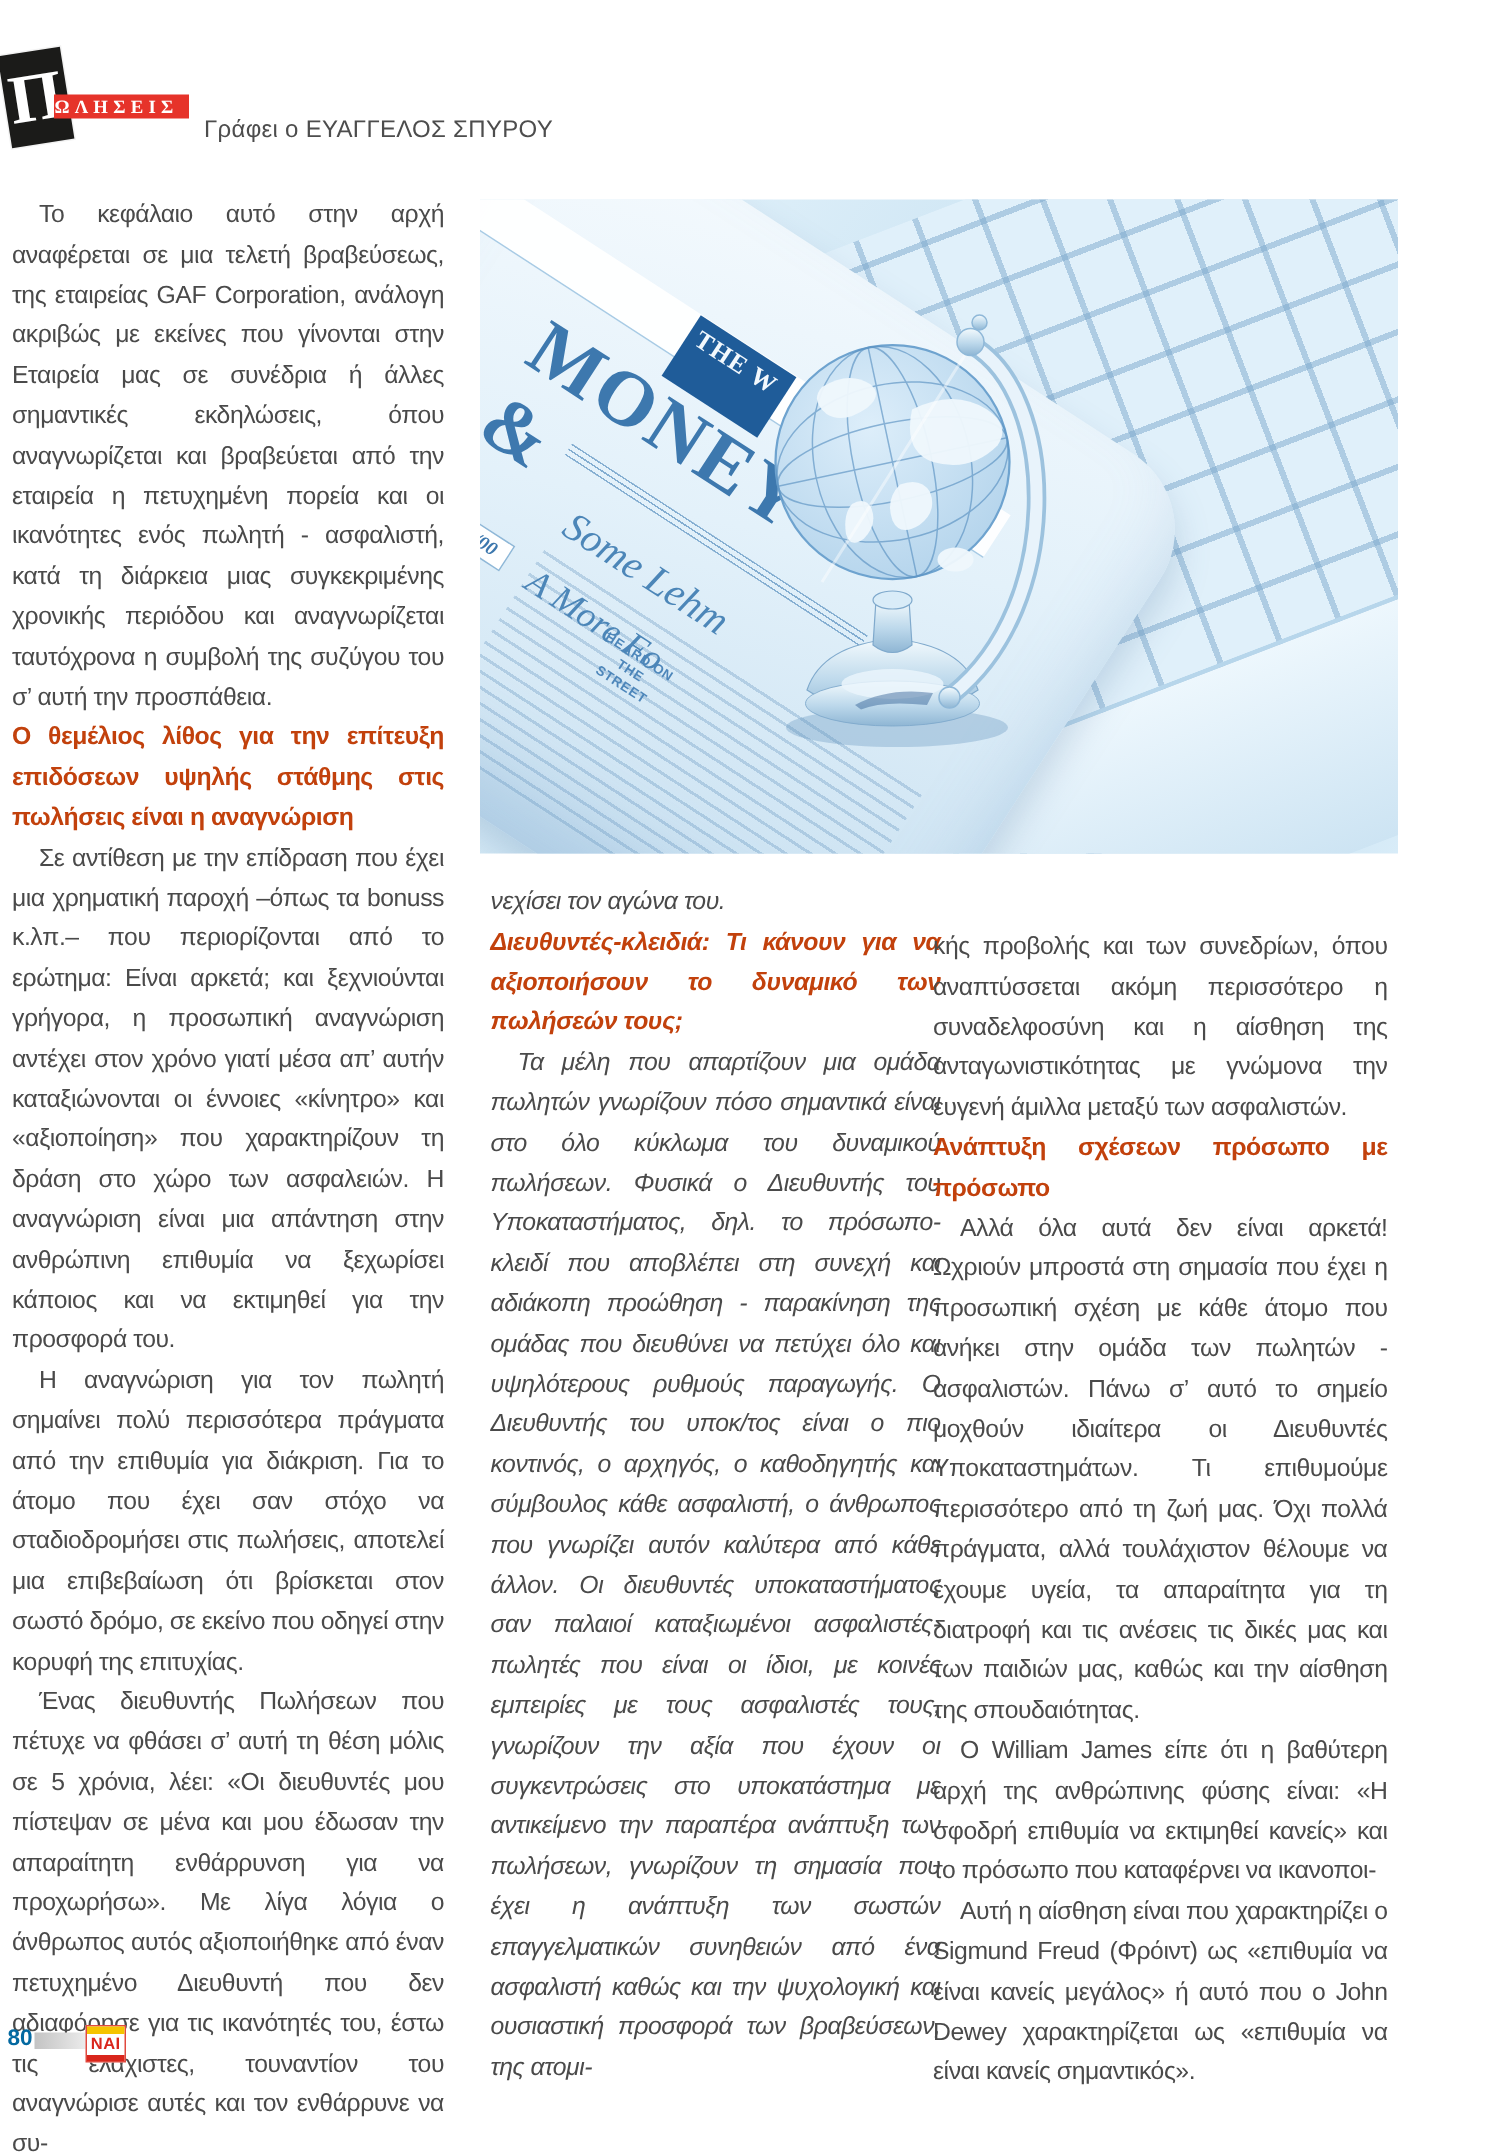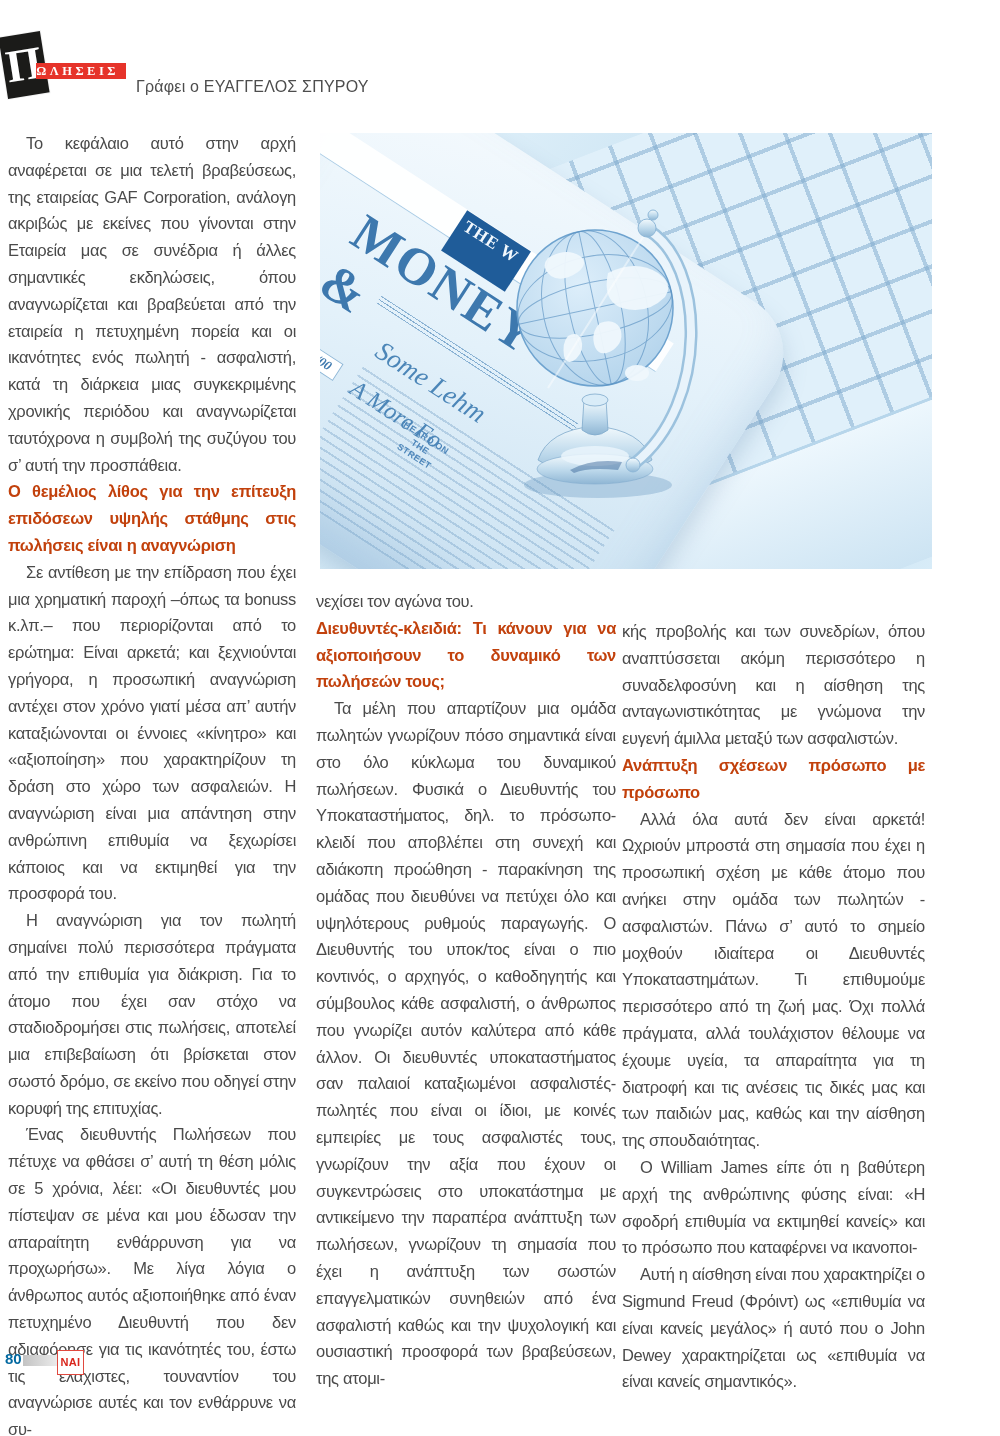--- a/index.html
+++ b/index.html
@@ -15,21 +15,21 @@
             display:flex;align-items:center;justify-content:flex-end;padding-right:7px;box-sizing:border-box;}
   .logo-red span{color:#fff;font-family:"Liberation Serif",serif;font-weight:bold;font-size:12.5px;letter-spacing:3.5px;}
   .byline{position:absolute;left:136px;top:78px;font-size:16px;color:#4d4d4d;letter-spacing:.2px;}
 
   
   .col{position:absolute;text-align:justify;font-size:16.5px;line-height:26.8px;letter-spacing:-.3px;}
   .col p,.col h3{margin:0;padding:0;font-size:inherit;line-height:inherit;}
   .col h3{font-weight:bold;color:#c2410c;}
   .indent{text-indent:18px;}
   .col1{left:8px;top:130px;width:288px;}
-  .col2{left:316px;top:588px;width:300px;}
+  .col2{left:327px;top:588px;width:300px;font-style:italic;}
   .col3{left:622px;top:618px;width:303px;}
 
   
   .photo{position:absolute;left:320px;top:133px;width:612px;height:436px;overflow:hidden;margin:0;
          background:linear-gradient(125deg,#e9f6fd 0%,#cfe6f4 40%,#bcd9ed 70%,#d8ecf8 100%);}
   .photo *{box-sizing:border-box;}
   .kb{position:absolute;left:230px;top:-60px;width:580px;height:440px;transform:rotate(-21deg);
       background-color:#e0f0fa;border-radius:8px;
       background-image:repeating-linear-gradient(90deg,rgba(124,168,204,.5) 0 4px,transparent 4px 42px),
                        repeating-linear-gradient(0deg,rgba(124,168,204,.5) 0 4px,transparent 4px 42px);}
@@ -60,21 +60,21 @@
               text-align:center;text-transform:uppercase;}
   .np-lines{position:absolute;left:-20px;top:300px;width:300px;height:150px;transform:rotate(33deg);
             background:repeating-linear-gradient(0deg,rgba(90,140,185,.30) 0 2px,transparent 2px 9px);}
   .globe{position:absolute;left:180px;top:55px;width:200px;height:330px;}
 
   
   .pageno{position:absolute;left:5px;top:1350px;font-size:15px;font-weight:bold;color:#0369a1;}
   .foot-bar{position:absolute;left:23px;top:1355px;width:35px;height:11px;
             background:linear-gradient(90deg,#c3c3c3,#ececec);}
   .nai{position:absolute;left:57px;top:1350px;width:25px;height:23px;background:#ffffff;
-       border:1px solid #e0493f;display:flex;flex-direction:row;align-items:stretch;}
+       border:1px solid #e0493f;display:flex;flex-direction:column;align-items:stretch;}
   .nai-top{height:5px;background:#f5c400;}
   .nai-word{flex:1;display:flex;align-items:center;justify-content:center;
             font-size:11px;font-weight:bold;color:#d9261c;letter-spacing:.3px;line-height:1;}
   .nai-bottom{height:4px;background:#d9261c;}
 </style>
 </head>
 <body>
 
 <div class="page">
 

